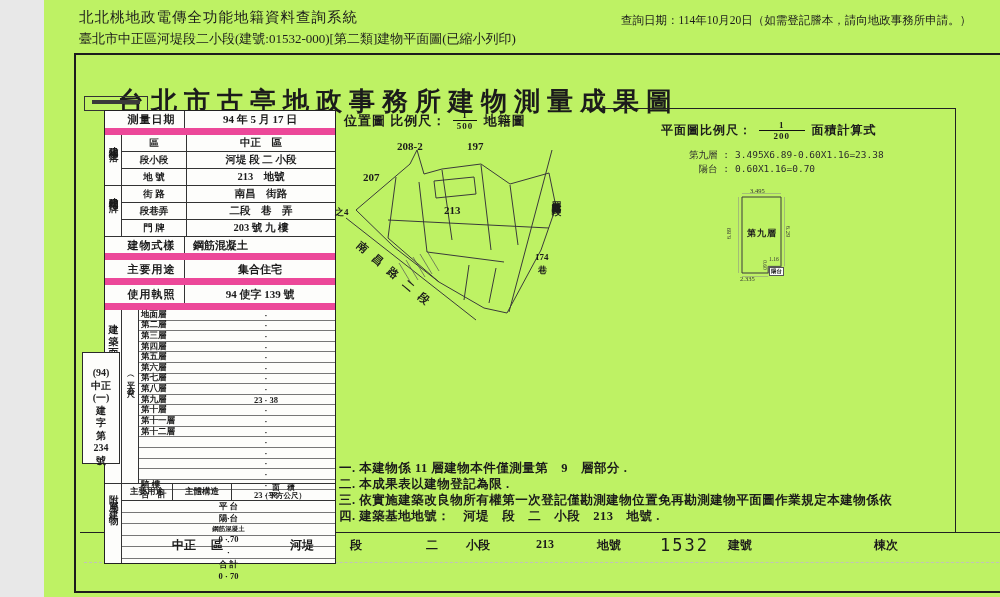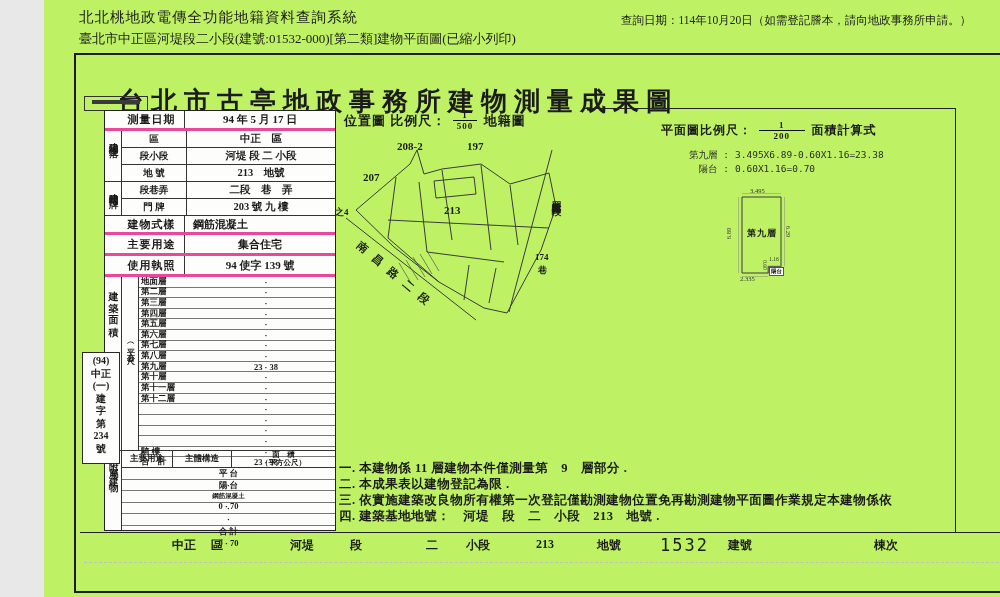--- a/index.html
+++ b/index.html
@@ -14,21 +14,21 @@
   .frame{left:30px;top:53px;width:954px;height:536px;border:2px solid #1c1c1c;}
   .rule-top{left:540px;top:108px;width:372px;border-top:1.5px solid #222;}
   .rule-right{left:911px;top:108px;height:424px;border-left:1.5px solid #222;}
   .rule-bottom{left:36px;top:532px;width:946px;border-top:1.5px solid #222;}
   .rule-faint{left:40px;top:562px;width:930px;border-top:1px dashed #c2c2bb;}
   .doc-title{left:74px;top:84px;font-size:26px;font-weight:bold;letter-spacing:7px;white-space:nowrap;}
   .mini-stamp{left:40px;top:96px;width:62px;height:13px;border:1.5px solid #333;}
   .mini-stamp i{display:block;height:4px;margin:3px 7px;background:#3a3a3a;}
   
   .tbl{left:60px;top:110px;width:230px;border:1.5px solid #222;font-weight:bold;background:#fdfdfb;}
-  .row{display:flex;border-bottom:3px solid #ec4899;}
+  .row{display:flex;border-bottom:7px solid #ec4899;}
   .h17{height:17px}.h16{height:16px}.h18{height:18px}
   .cell{display:flex;align-items:center;}
   .lab{border-right:1px solid #333;justify-content:center;font-size:11px;letter-spacing:1px;}
   .w80{width:80px;padding-left:14px;box-sizing:border-box;}
   .w64{width:64px;}
   .val{flex:1;justify-content:center;font-size:11px;}
   .val-left{flex:1;justify-content:flex-start;padding-left:8px;font-size:11px;}
   .grp{display:flex;border-bottom:1px solid #333;}
   .gcol{width:16px;border-right:1px solid #333;display:flex;justify-content:center;}
   .grows{flex:1;display:flex;flex-direction:column;}
@@ -52,21 +52,21 @@
   .ahead{display:flex;height:16px;border-bottom:1px solid #333;font-size:8.5px;align-items:center;text-align:center;}
   .ac{border-right:1px solid #333;height:100%;display:flex;flex-direction:column;justify-content:center;}
   .a1{width:50px;}.a2{width:58px;}.a3{flex:1;border-right:none;font-size:7.5px;line-height:1.1;}
   .arow{display:flex;height:10.5px;border-bottom:0.5px solid #777;align-items:center;font-size:8.5px;flex-direction:column;}
   .arow:last-child{border-bottom:none;}
   .au{width:50px;text-align:center;}
   .as{width:58px;text-align:center;font-size:6.5px;}
   .aa{flex:1;text-align:center;}
   
   .stamp{left:38px;top:352px;width:38px;height:112px;border:1.5px solid #2a2a2a;background:#fdfdfb;
-         font-size:10px;font-weight:bold;text-align:center;line-height:1.25;padding-top:2px;box-sizing:border-box;}
+         font-size:10px;font-weight:bold;text-align:center;line-height:1.25;padding-top:14px;box-sizing:border-box;}
   .z4{left:291px;top:206px;font-size:9px;font-weight:bold;}
   
   .map-cap{left:300px;top:110px;font-size:13px;font-weight:bold;display:flex;align-items:center;letter-spacing:1px;}
   .plan-cap{left:617px;top:120px;font-size:12px;font-weight:bold;display:flex;align-items:center;letter-spacing:1px;}
   .frac{display:inline-flex;flex-direction:column;align-items:center;font-size:9px;line-height:1.15;margin:0 7px;font-weight:bold;}
   .frac .num{border-bottom:1.2px solid #111;padding:0 9px;}
   .frac.wide .num{padding:0 20px;}
   .calc{left:633px;top:148px;font-family:"DejaVu Sans Mono",monospace;font-size:9.5px;color:#2c2c2c;}
   .calc-row{display:flex;line-height:1.5;}
   .calc-lab{width:52px;text-align:right;margin-right:6px;}
@@ -144,20 +144,24 @@
     <div class="cell lab w64">地 號</div>
     <div class="cell val">213　地號</div>
   </div>
 </div>
     </div>
     <div class="grp">
       <div class="gcol">
         <span class="vtext sp-loc">建物門牌</span>
       </div>
       <div class="grows">
+  <div class="grow">
+    <div class="cell lab w64">街 路</div>
+    <div class="cell val">南昌　街路</div>
+  </div>
 
   <div class="grow">
     <div class="cell lab w64">段巷弄</div>
     <div class="cell val">二段　巷　弄</div>
   </div>
 
   <div class="grow">
     <div class="cell lab w64">門 牌</div>
     <div class="cell val">203 號 九 樓</div>
   </div>

